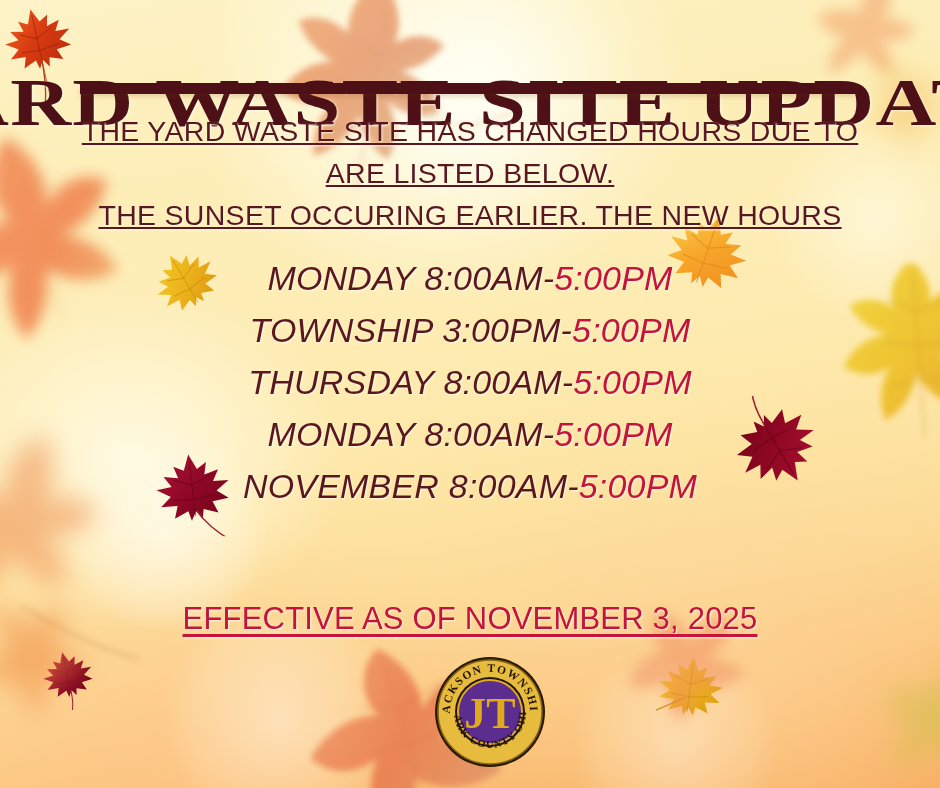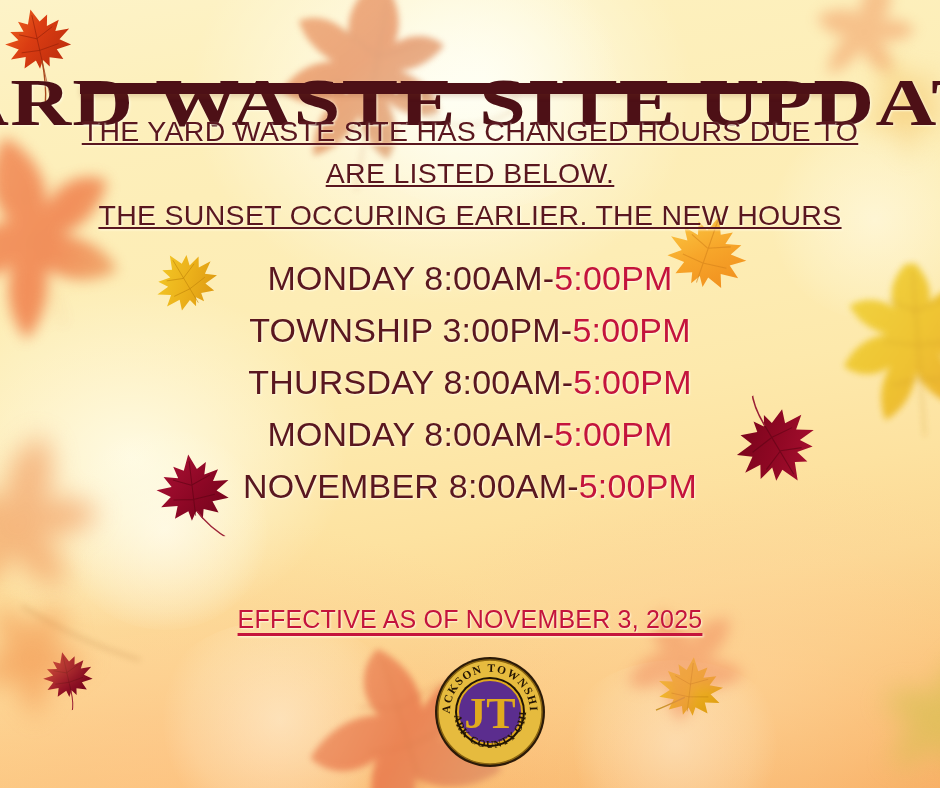--- a/index.html
+++ b/index.html
@@ -114,32 +114,33 @@
     width: 100%;
     text-align: center;
   }
   .hours-row {
     font-size: 34px;
     line-height: 52px;
     letter-spacing: 0.2px;
     color: #5a171f;
     white-space: nowrap;
     text-shadow: 1px 1px 2px rgba(255,255,235,0.85);
+    font-style: italic;
   }
   .close-time {
     color: #c4143c;
   }
 
   .effective {
     position: absolute;
     top: 600px;
     left: 0;
     width: 100%;
     text-align: center;
-    font-size: 25px;
+    font-size: 31px;
     line-height: 38px;
     letter-spacing: 0.2px;
     color: #c4143c;
     text-decoration: underline;
     text-underline-offset: 5px;
     text-decoration-thickness: 3px;
     text-shadow: 1px 1px 2px rgba(255,255,235,0.85);
   }
 
   

